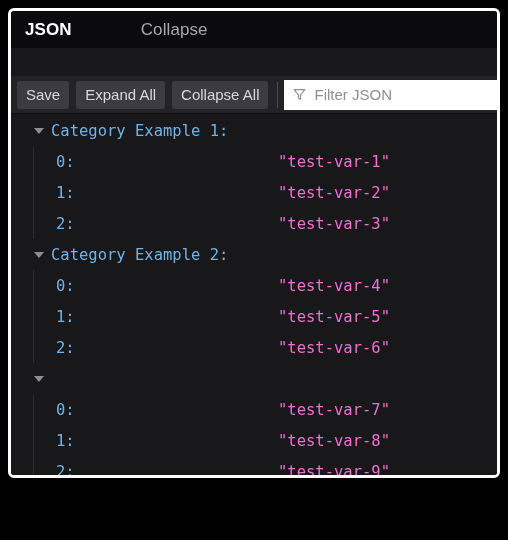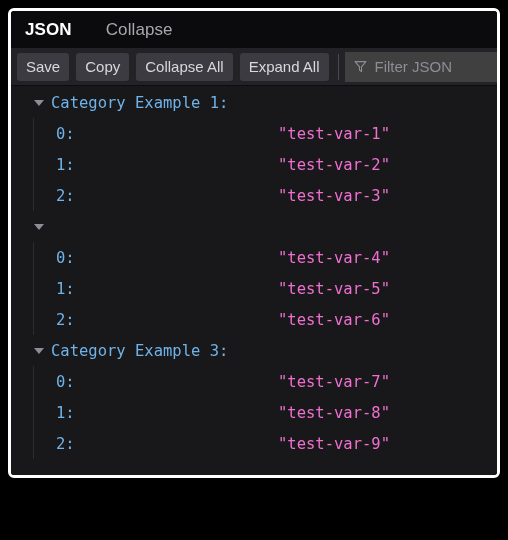--- a/index.html
+++ b/index.html
@@ -32,20 +32,21 @@
 
   
   #tab-strip {
     height: 37px;
     min-height: 37px;
     background: #0b0b0d;
     display: flex;
     align-items: center;
     padding-left: 14px;
     box-sizing: border-box;
+    gap: 35px;
   }
   .tab {
     font-size: 17px;
     letter-spacing: 0.1px;
     color: #a7a7ad;
     margin-right: 34px;
     cursor: pointer;
     line-height: 37px;
     white-space: nowrap;
   }
@@ -57,20 +58,21 @@
   
   #json-toolbar {
     height: 38px;
     min-height: 38px;
     background: #232327;
     display: flex;
     align-items: center;
     padding: 0 0 0 6px;
     box-sizing: border-box;
     border-bottom: 1px solid #0d0d0f;
+    margin-top: 28px;
   }
   .tb-btn {
     background: #3b3b41;
     color: #d8d8dc;
     font-size: 15px;
     border: none;
     border-radius: 3px;
     height: 28px;
     padding: 0 9px;
     margin-right: 7px;
@@ -83,21 +85,21 @@
   }
   #toolbar-separator {
     width: 1px;
     height: 26px;
     background: #4a4a50;
     margin: 0 6px 0 2px;
     flex: 0 0 auto;
   }
   #filter-box {
     flex: 1 1 auto;
-    background: #404040;
+    background: #ffffff;
     height: 30px;
     display: flex;
     align-items: center;
     padding-left: 9px;
     box-sizing: border-box;
     cursor: text;
     min-width: 0;
   }
   #filter-icon {
     width: 13px;
@@ -173,23 +175,22 @@
 
 <div id="devtools-panel">
 
   <div id="tab-strip">
     <div class="tab active">JSON</div>
     <div class="tab">Collapse</div>
   </div>
 
   <div id="json-toolbar">
     <button class="tb-btn">Save</button>
-    <button class="tb-btn">Copy</button>
+    <button class="tb-btn">Expand All</button>
     <button class="tb-btn">Collapse All</button>
-    <button class="tb-btn">Expand All</button>
     <div id="toolbar-separator"></div>
     <div id="filter-box">
       <svg id="filter-icon" viewBox="0 0 14 14">
         <path d="M1.2 1.8 H12.8 L8.1 7.4 V12.3 L5.9 10.9 V7.4 Z" fill="none" stroke="#8d8d95" stroke-width="1.2" stroke-linejoin="round"></path>
       </svg>
       <span id="filter-placeholder">Filter JSON</span>
     </div>
   </div>
 
   <div id="json-tree">
@@ -206,37 +207,37 @@
       <span class="idx-key">1:</span>
       <span class="str-val">"test-var-2"</span>
     </div>
     <div class="tree-row item-row">
       <span class="idx-key">2:</span>
       <span class="str-val">"test-var-3"</span>
     </div>
 
     <div class="tree-row object-row">
       <span class="twisty"></span>
+      <span class="obj-key">Category Example 2:</span>
     </div>
     <div class="tree-row item-row">
       <span class="idx-key">0:</span>
       <span class="str-val">"test-var-4"</span>
     </div>
     <div class="tree-row item-row">
       <span class="idx-key">1:</span>
       <span class="str-val">"test-var-5"</span>
     </div>
     <div class="tree-row item-row">
       <span class="idx-key">2:</span>
       <span class="str-val">"test-var-6"</span>
     </div>
 
     <div class="tree-row object-row">
       <span class="twisty"></span>
-      <span class="obj-key">Category Example 3:</span>
     </div>
     <div class="tree-row item-row">
       <span class="idx-key">0:</span>
       <span class="str-val">"test-var-7"</span>
     </div>
     <div class="tree-row item-row">
       <span class="idx-key">1:</span>
       <span class="str-val">"test-var-8"</span>
     </div>
     <div class="tree-row item-row">

